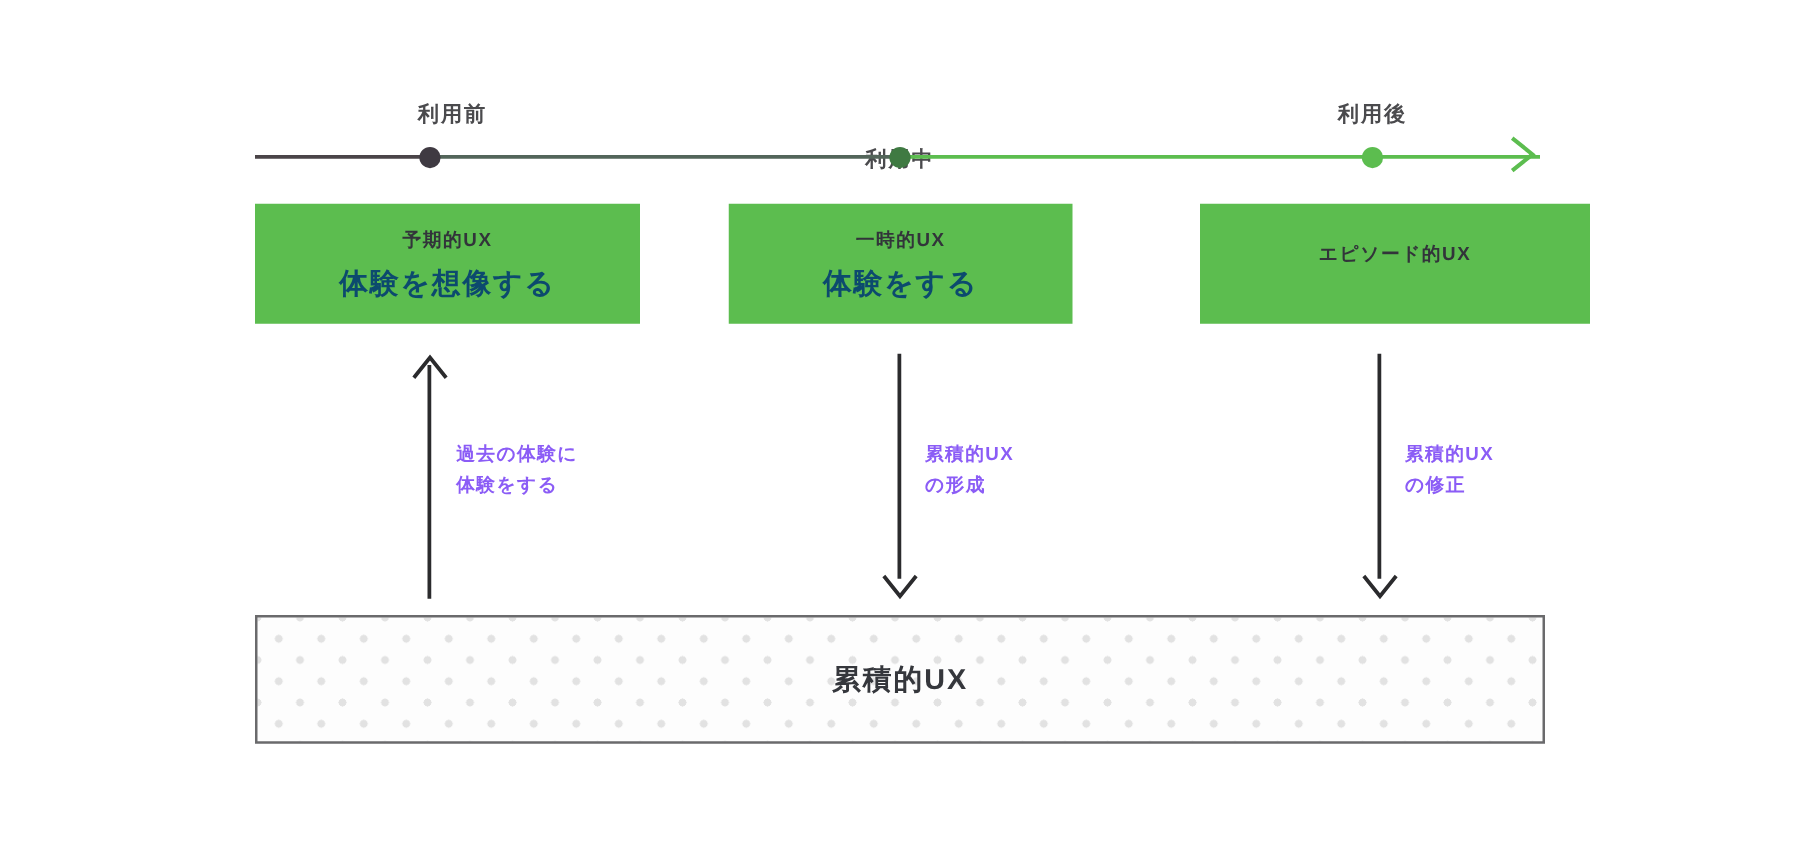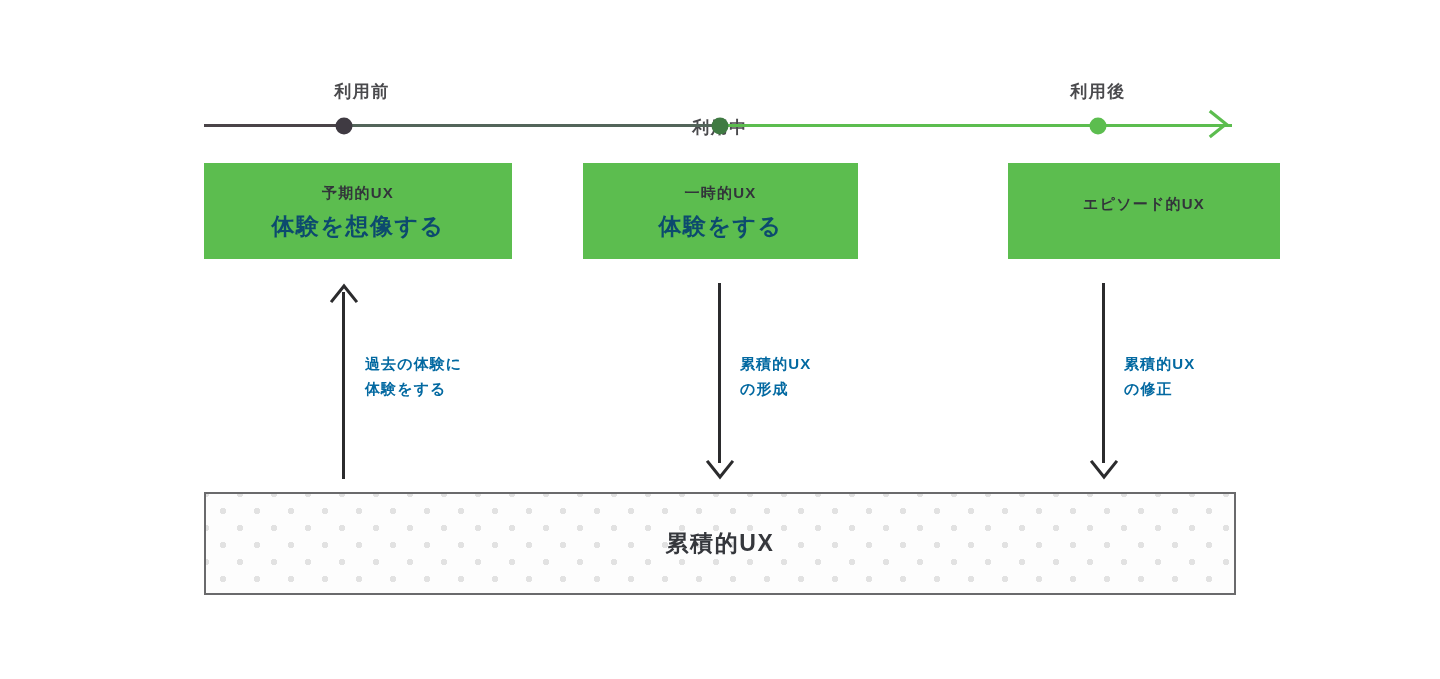--- a/index.html
+++ b/index.html
@@ -91,21 +91,21 @@
   }
   .v-arrow-head {
     position: absolute;
     transform: translateX(-50%);
   }
   .v-arrow-label {
     position: absolute;
     font-size: 15px;
     font-weight: 700;
     letter-spacing: 1.1px;
-    color: #0369a1;
+    color: #8b5cf6;
     line-height: 1.65;
     white-space: nowrap;
   }
 
   
   .cumulative-box {
     position: absolute;
     box-sizing: border-box;
     border: 2px solid #6a6a6c;
     background-color: #fdfdfd;
@@ -154,21 +154,21 @@
   <div class="phase-box" style="left:204px; top:163px; width:308px; height:96px;">
     <div class="phase-kicker">予期的UX</div>
     <div class="phase-title">体験を想像する</div>
   </div>
 
   <div class="phase-box" style="left:583px; top:163px; width:275px; height:96px;">
     <div class="phase-kicker">一時的UX</div>
     <div class="phase-title">体験をする</div>
   </div>
 
-  <div class="phase-box" style="left:960px; top:163px; width:272px; height:96px;margin-left:48px;">
+  <div class="phase-box" style="left:960px; top:163px; width:312px; height:96px;">
     <div class="phase-kicker">エピソード的UX</div>
   </div>
 
   <div class="v-arrow-shaft" style="left:342px; top:292px; height:187px;"></div>
   <div class="v-arrow-head" style="left:343.5px; top:283px;">
     <svg width="30" height="22" viewBox="0 0 30 22">
       <polyline points="3,18 15,3 27,18" fill="none" stroke="#2b2b2d" stroke-width="3" stroke-linecap="square" stroke-linejoin="miter"></polyline>
     </svg>
   </div>
   <div class="v-arrow-label" style="left:365px; top:352px;">

